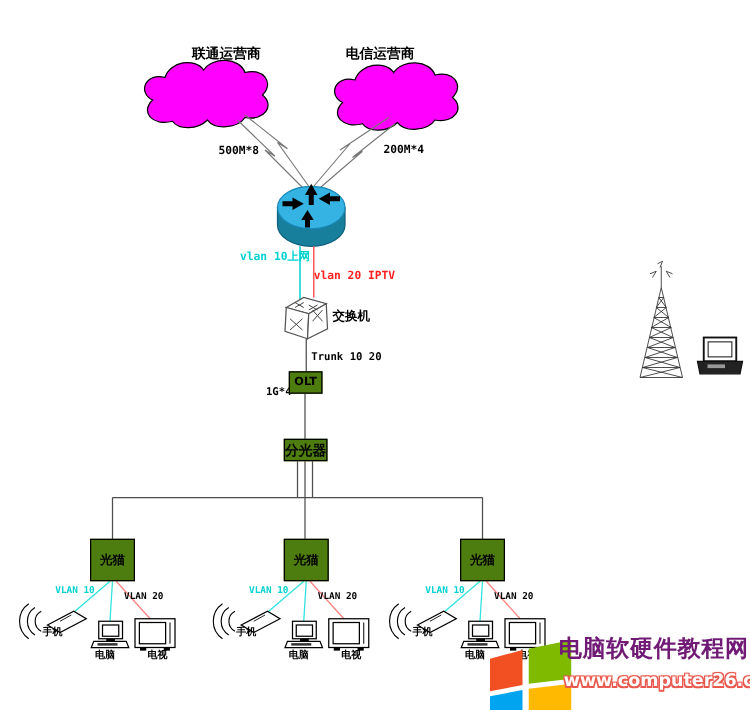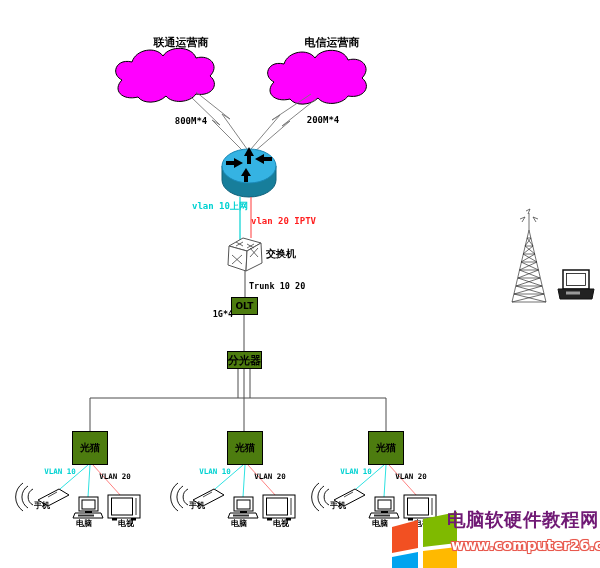--- a/index.html
+++ b/index.html
@@ -180,22 +180,22 @@
 
     <g>
       <rect x="563" y="270" width="26" height="19" fill="#fff" stroke="#111" stroke-width="1.5"></rect>
       <rect x="566.5" y="273.5" width="19" height="12" fill="#fff" stroke="#111" stroke-width="0.8"></rect>
       <polygon points="558,289 594,289 592,299 560,299" fill="#222" stroke="#111"></polygon>
       <rect x="566" y="291.5" width="14" height="3" fill="#999"></rect>
     </g>
   </svg>
 
   <div class="lbl ctr z2" style="left:134px;top:37px;width:94px;font-size:11px;">联通运营商</div>
-  <div class="lbl ctr z2" style="left:286px;top:37px;width:92px;font-size:11px;">电信运营商</div>
-  <div class="lbl ctr mono z2" style="left:168px;top:117px;width:46px;font-size:9px;">800M*4</div>
+  <div class="lbl ctr z2" style="left:258px;top:37px;width:92px;font-size:11px;">电信运营商</div>
+  <div class="lbl ctr mono z2" style="left:168px;top:117px;width:46px;font-size:9px;">500M*8</div>
   <div class="lbl ctr mono z2" style="left:300px;top:116px;width:46px;font-size:9px;">200M*4</div>
 
   <div class="lbl ctr mono cyan z2" style="left:192px;top:202px;width:56px;font-size:9px;">vlan 10上网</div>
   <div class="lbl ctr mono red z2" style="left:251px;top:217px;width:62px;font-size:9px;">vlan 20 IPTV</div>
 
   <div class="lbl z2" style="left:266px;top:248px;font-size:10px;">交换机</div>
   <div class="lbl ctr mono z2" style="left:207px;top:282px;width:32px;font-size:8.5px;margin-top:28px;">1G*4</div>
   <div class="lbl mono z2" style="left:249px;top:282px;font-size:8.5px;">Trunk 10 20</div>
 
   <div class="box mono z2" style="left:231px;top:297px;width:27px;height:18px;font-size:9px;font-weight:bold;">OLT</div>

